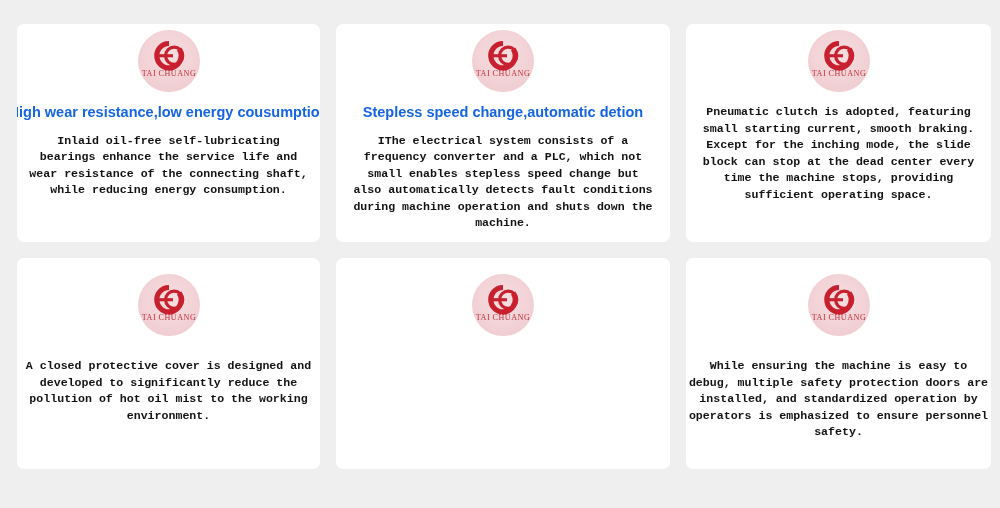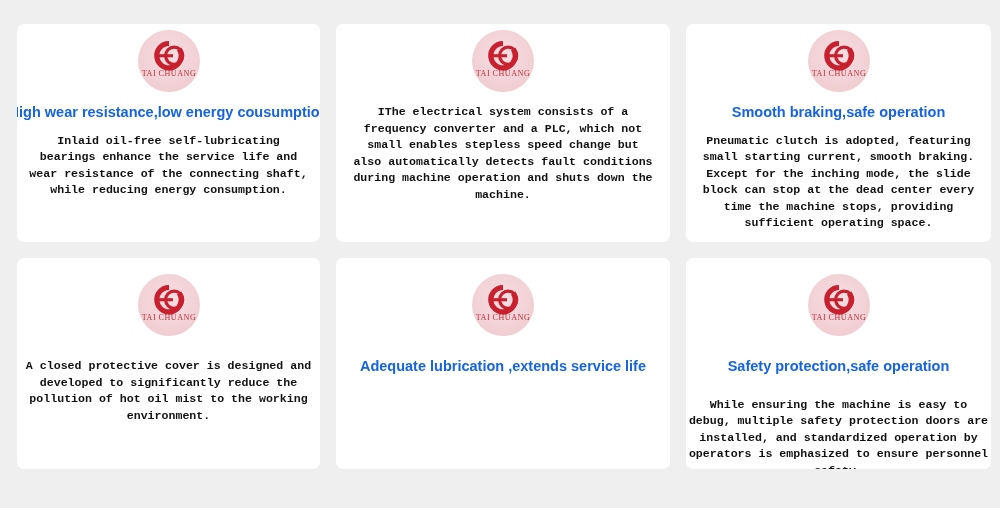--- a/index.html
+++ b/index.html
@@ -100,33 +100,33 @@
 
   <div class="card card-r1">
     <div class="logo">
       <svg viewBox="0 0 62 62" aria-hidden="true">
         <path d="M31 13.5 a12.2 12.2 0 1 0 10.2 5.5" fill="none" stroke="#c8202f" stroke-width="5.2" stroke-linecap="butt"></path>
         <circle cx="36.2" cy="25.7" r="8.6" fill="none" stroke="#c8202f" stroke-width="3.1"></circle>
         <rect x="19.5" y="24.2" width="15.5" height="3.1" fill="#c8202f"></rect>
         <text x="31" y="45.5" text-anchor="middle" font-family="'Liberation Serif', serif" font-size="8.1" letter-spacing="0.5" fill="#c0303c">TAI CHUANG</text>
       </svg>
     </div>
+    <div class="title">Stepless speed change,automatic detion</div>
     <div class="body-text w-mid">IThe electrical system consists of a frequency converter and a PLC, which not small enables stepless speed change but also automatically detects fault conditions during machine operation and shuts down the machine.</div>
   </div>
 
   <div class="card card-r1">
     <div class="logo">
       <svg viewBox="0 0 62 62" aria-hidden="true">
         <path d="M31 13.5 a12.2 12.2 0 1 0 10.2 5.5" fill="none" stroke="#c8202f" stroke-width="5.2" stroke-linecap="butt"></path>
         <circle cx="36.2" cy="25.7" r="8.6" fill="none" stroke="#c8202f" stroke-width="3.1"></circle>
         <rect x="19.5" y="24.2" width="15.5" height="3.1" fill="#c8202f"></rect>
         <text x="31" y="45.5" text-anchor="middle" font-family="'Liberation Serif', serif" font-size="8.1" letter-spacing="0.5" fill="#c0303c">TAI CHUANG</text>
       </svg>
     </div>
-    <div class="title">Smooth braking,safe operation</div>
     <div class="body-text w-xwide">Pneumatic clutch is adopted, featuring small starting current, smooth braking. Except for the inching mode, the slide block can stop at the dead center every time the machine stops, providing sufficient operating space.</div>
   </div>
 
   <div class="card card-r2">
     <div class="logo">
       <svg viewBox="0 0 62 62" aria-hidden="true">
         <path d="M31 13.5 a12.2 12.2 0 1 0 10.2 5.5" fill="none" stroke="#c8202f" stroke-width="5.2" stroke-linecap="butt"></path>
         <circle cx="36.2" cy="25.7" r="8.6" fill="none" stroke="#c8202f" stroke-width="3.1"></circle>
         <rect x="19.5" y="24.2" width="15.5" height="3.1" fill="#c8202f"></rect>
         <text x="31" y="45.5" text-anchor="middle" font-family="'Liberation Serif', serif" font-size="8.1" letter-spacing="0.5" fill="#c0303c">TAI CHUANG</text>
@@ -137,29 +137,27 @@
 
   <div class="card card-r2">
     <div class="logo">
       <svg viewBox="0 0 62 62" aria-hidden="true">
         <path d="M31 13.5 a12.2 12.2 0 1 0 10.2 5.5" fill="none" stroke="#c8202f" stroke-width="5.2" stroke-linecap="butt"></path>
         <circle cx="36.2" cy="25.7" r="8.6" fill="none" stroke="#c8202f" stroke-width="3.1"></circle>
         <rect x="19.5" y="24.2" width="15.5" height="3.1" fill="#c8202f"></rect>
         <text x="31" y="45.5" text-anchor="middle" font-family="'Liberation Serif', serif" font-size="8.1" letter-spacing="0.5" fill="#c0303c">TAI CHUANG</text>
       </svg>
     </div>
-    <div class="title">Adequate lubrication ,extends service life</div>
   </div>
 
   <div class="card card-r2">
     <div class="logo">
       <svg viewBox="0 0 62 62" aria-hidden="true">
         <path d="M31 13.5 a12.2 12.2 0 1 0 10.2 5.5" fill="none" stroke="#c8202f" stroke-width="5.2" stroke-linecap="butt"></path>
         <circle cx="36.2" cy="25.7" r="8.6" fill="none" stroke="#c8202f" stroke-width="3.1"></circle>
         <rect x="19.5" y="24.2" width="15.5" height="3.1" fill="#c8202f"></rect>
         <text x="31" y="45.5" text-anchor="middle" font-family="'Liberation Serif', serif" font-size="8.1" letter-spacing="0.5" fill="#c0303c">TAI CHUANG</text>
       </svg>
     </div>
-    <div class="title">Safety protection,safe operation</div>
     <div class="body-text w-xwide">While ensuring the machine is easy to debug, multiple safety protection doors are installed, and standardized operation by operators is emphasized to ensure personnel safety.</div>
   </div>
 
 </div>
 
 </body></html>

